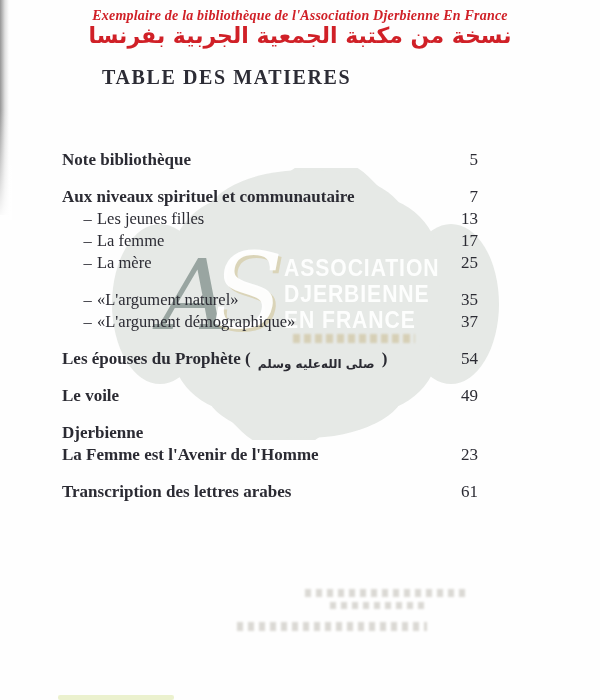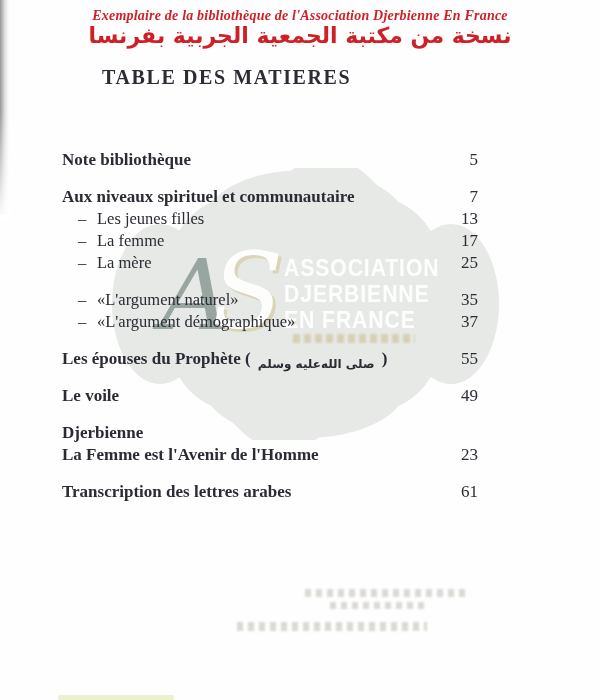--- a/index.html
+++ b/index.html
@@ -45,21 +45,21 @@
   .wm-tagline{position:absolute;left:293px;top:334px;width:122px;height:9px;
     filter:blur(1.1px);opacity:.6;
     background:repeating-linear-gradient(90deg,rgba(198,180,130,.8) 0 7px,rgba(198,180,130,0) 7px 11px);}
 
   
   .toc{position:absolute;left:62px;top:150px;width:416px;z-index:2;color:#2b2b33;}
   .toc-section{margin-bottom:15px;}
   .toc-row{display:flex;justify-content:space-between;align-items:baseline;height:22px;}
   .toc-label{font-size:17px;white-space:nowrap;}
   .toc-row.bold .toc-label{font-weight:bold;}
-  .toc-row.indent .toc-label{padding-left:16px;font-size:16.5px;}
+  .toc-row.indent .toc-label{padding-left:16px;font-size:16.5px;text-align:center;}
   .toc-dash{display:inline-block;width:19px;}
   .toc-page{font-size:17px;min-width:30px;text-align:right;}
   .sym-wrap{font-weight:bold;}
   .sym-stack{display:inline-flex;flex-direction:row;align-items:center;
     font-size:12px;line-height:6.5px;vertical-align:-4px;margin:0 3px;
     font-family:"DejaVu Sans",sans-serif;direction:rtl;}
 </style>
 </head>
 <body>
 
@@ -134,21 +134,21 @@
           <span class="toc-label"><span class="toc-dash">–</span>«L'argument démographique»</span>
           <span class="toc-page">37</span>
         </div>
       </div>
       <div class="toc-section">
         <div class="toc-row bold">
           <span class="toc-label">Les épouses du Prophète<span class="sym-wrap"> ( <span class="sym-stack">
                 <span>صلى الله</span>
                 <span>عليه وسلم</span>
               </span> )</span></span>
-          <span class="toc-page">55</span>
+          <span class="toc-page">54</span>
         </div>
       </div>
       <div class="toc-section">
         <div class="toc-row bold">
           <span class="toc-label">Le voile</span>
           <span class="toc-page">49</span>
         </div>
       </div>
       <div class="toc-section">
         <div class="toc-row bold">

